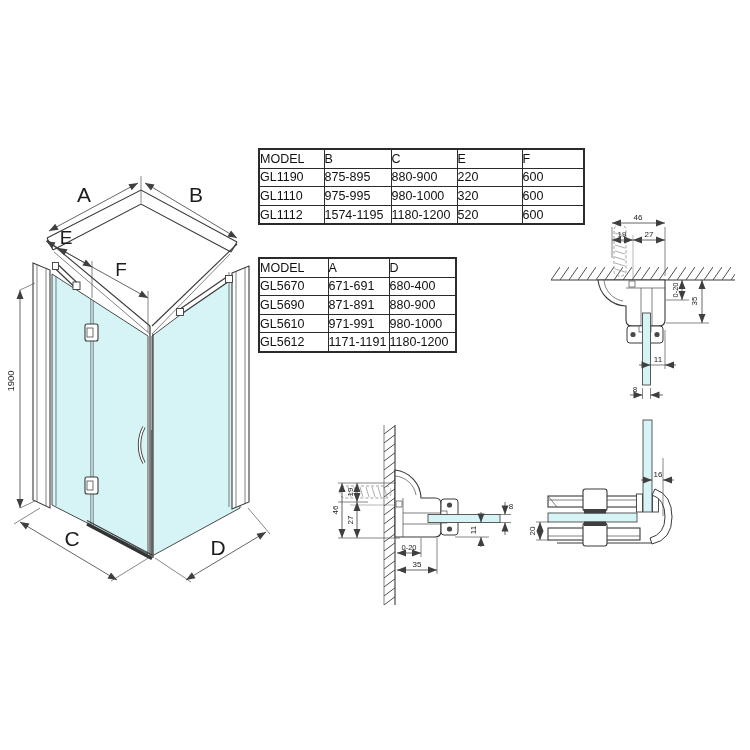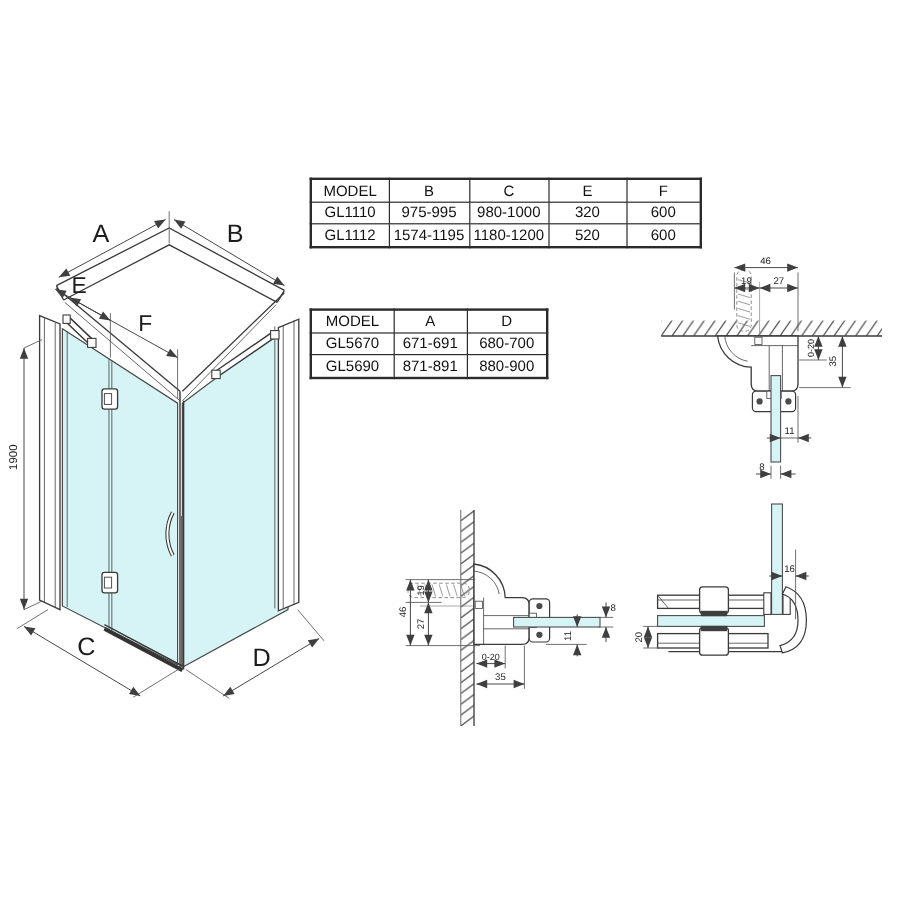--- a/index.html
+++ b/index.html
@@ -12,21 +12,21 @@
   .dim{font-size:8px;}
   .dims{font-size:7.5px;}
   .ol{stroke:#3a3a3a;stroke-width:1.1;fill:none;}
   .olw{stroke:#3a3a3a;stroke-width:1.1;fill:#fff;}
   .thin{stroke:#4a4a4a;stroke-width:0.7;fill:none;}
   .d2{stroke:#3f3f3f;stroke-width:0.8;fill:none;marker-start:url(#arr);marker-end:url(#arr);}
   .de{stroke:#3f3f3f;stroke-width:0.8;fill:none;marker-end:url(#arr);}
   .ext{stroke:#555;stroke-width:0.7;fill:none;}
   .spec{position:absolute;border-collapse:collapse;table-layout:fixed;color:#111;
         font-size:12.5px;border:2px solid #2b2b2b;background:#fff;}
-  .spec th,.spec td{border:1.4px solid #2b2b2b;text-align:center;vertical-align:middle;
+  .spec th,.spec td{border:1.4px solid #2b2b2b;text-align:left;vertical-align:middle;
         padding:0;height:17.6px;font-weight:400;white-space:nowrap;}
   .t1{left:258px;top:148px;width:327px;}
   .t2{left:258px;top:257px;width:199px;}
 </style>
 </head>
 <body>
 
 <div class="canvas">
 
 <svg width="750" height="750" viewBox="0 0 750 750">
@@ -265,20 +265,27 @@
       </colgroup>
   <tbody>
         <tr>
     <th>MODEL</th>
     <th>B</th>
     <th>C</th>
     <th>E</th>
     <th>F</th>
   </tr>
   <tr>
+    <td>GL1190</td>
+    <td>875-895</td>
+    <td>880-900</td>
+    <td>220</td>
+    <td>600</td>
+  </tr>
+  <tr>
     <td>GL1110</td>
     <td>975-995</td>
     <td>980-1000</td>
     <td>320</td>
     <td>600</td>
   </tr>
   <tr>
     <td>GL1112</td>
     <td>1574-1195</td>
     <td>1180-1200</td>
@@ -296,23 +303,33 @@
       </colgroup>
   <tbody>
         <tr>
     <th>MODEL</th>
     <th>A</th>
     <th>D</th>
   </tr>
   <tr>
     <td>GL5670</td>
     <td>671-691</td>
-    <td>680-700</td>
+    <td>680-400</td>
   </tr>
   <tr>
     <td>GL5690</td>
     <td>871-891</td>
     <td>880-900</td>
   </tr>
+  <tr>
+    <td>GL5610</td>
+    <td>971-991</td>
+    <td>980-1000</td>
+  </tr>
+  <tr>
+    <td>GL5612</td>
+    <td>1171-1191</td>
+    <td>1180-1200</td>
+  </tr>
 </tbody>
     </table>
 
 </div>
 
 </body></html>

